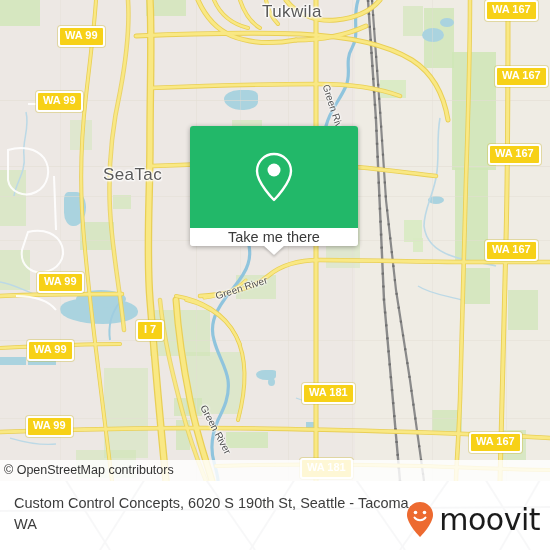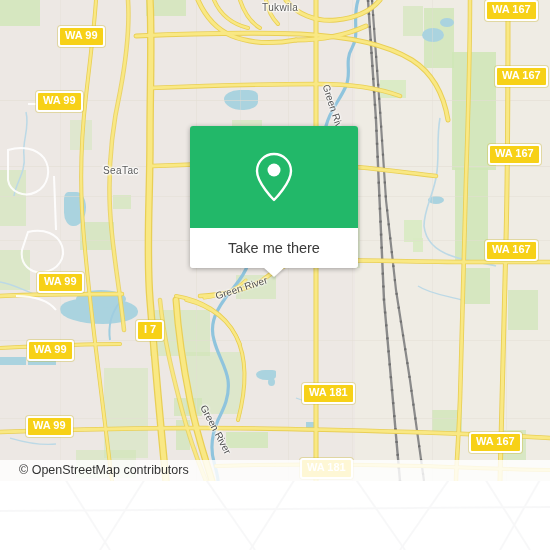--- a/index.html
+++ b/index.html
@@ -31,52 +31,52 @@
     position:absolute;background:#f7d117;border:2px solid #ffffff;
     border-radius:3px;color:#ffffff;font-weight:bold;font-size:11px;
     line-height:15px;height:17px;padding:0 5px;text-align:center;
     white-space:nowrap;box-shadow:0 0 0 1px rgba(200,180,40,.35);
     font-family:"Liberation Sans", sans-serif;
   }
   .shield.small{font-size:11px;padding:0 6px;}
 
   
   .place{
-    position:absolute;color:#5a5a5a;font-size:10px;
+    position:absolute;color:#5a5a5a;font-size:17px;
     font-family:"Liberation Sans", sans-serif;
     text-shadow:1px 0 2px #fff,-1px 0 2px #fff,0 1px 2px #fff,0 -1px 2px #fff,
                 1px 1px 2px #fff,-1px -1px 2px #fff;
     white-space:nowrap;letter-spacing:.4px;
   }
   .rivlabel{
     position:absolute;color:#4f4f4f;font-size:10px;
     font-family:"Liberation Sans", sans-serif;white-space:nowrap;
     text-shadow:1px 0 2px #fff,-1px 0 2px #fff,0 1px 2px #fff,0 -1px 2px #fff;
   }
 
   
   #attrib{
     position:absolute;left:0;bottom:0;width:550px;height:21px;
     background:rgba(255,255,255,.82);
-    font-size:12.5px;color:#333;line-height:21px;padding-left:19px;
+    font-size:12.5px;color:#333;line-height:21px;padding-left:4px;
     box-sizing:border-box;font-family:"Liberation Sans", sans-serif;
   }
 
   
   #card{
     position:absolute;left:190px;top:126px;width:168px;
     box-shadow:0 1px 5px rgba(0,0,0,.33);border-radius:3px;
     overflow:visible;
   }
   #card-top{
     height:102px;background:#22b869;border-radius:3px 3px 0 0;
     display:flex;align-items:center;justify-content:center;
   }
   #card-bottom{
-    height:40px;background:#ffffff;border-radius:0 0 3px 3px;
+    height:18px;background:#ffffff;border-radius:0 0 3px 3px;
     display:flex;align-items:center;justify-content:center;
     font-size:14.5px;color:#3a3a3a;font-family:"Liberation Sans", sans-serif;
   }
   #card-tail{
     position:absolute;left:50%;transform:translateX(-50%);bottom:-9px;
     width:0;height:0;border-left:11px solid transparent;
     border-right:11px solid transparent;border-top:10px solid #ffffff;
     filter:drop-shadow(0 2px 1px rgba(0,0,0,.18));
   }
 
@@ -322,16 +322,26 @@
         <path d="M200,-10 L255,69"></path>
           <path d="M300,-10 L250,69"></path>
         <path d="M350,-10 L405,69"></path>
           <path d="M455,-10 L400,69"></path>
         <path d="M480,-10 L530,69"></path>
           <path d="M545,-10 L500,69"></path>
         <path d="M0,30 L550,26"></path>
       </g>
     </svg>
 
-
+    <div id="bar-title">Custom Control Concepts, 6020 S 190th St, Seattle - Tacoma, WA</div>
+
+    <div id="logo">
+      <svg width="30" height="38" viewBox="0 0 30 38" style="margin-right:4px;">
+        <path d="M15,1 C7.8,1 2,6.8 2,14 C2,23 15,36 15,36 C15,36 28,23 28,14 C28,6.8 22.2,1 15,1 Z" fill="#ed6a30"></path>
+        <circle cx="10.5" cy="11.5" r="1.8" fill="#ffffff"></circle>
+        <circle cx="19.5" cy="11.5" r="1.8" fill="#ffffff"></circle>
+        <path d="M9.5,16.5 C11.5,20 18.5,20 20.5,16.5" stroke="#ffffff" stroke-width="2" fill="none" stroke-linecap="round"></path>
+      </svg>
+      <span id="logo-word">moovit</span>
+    </div>
   </div>
 
 </div>
 
 </body></html>

